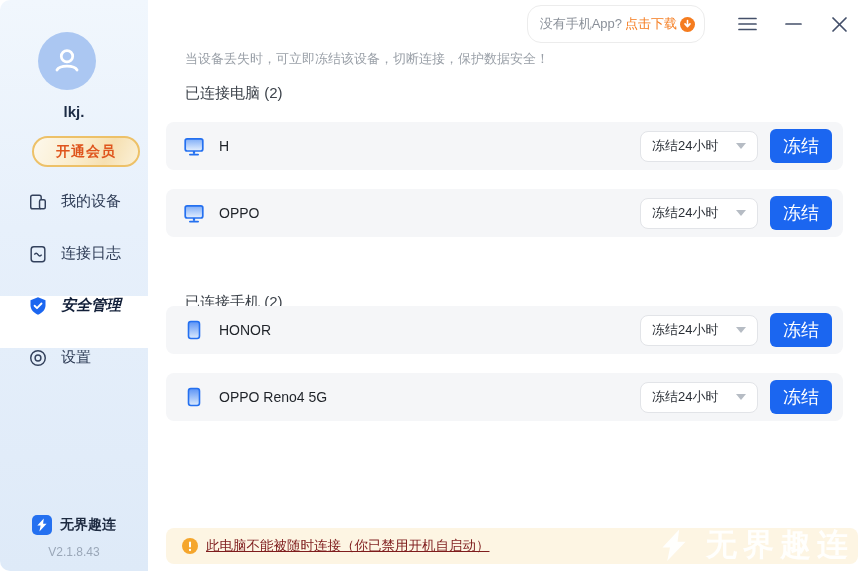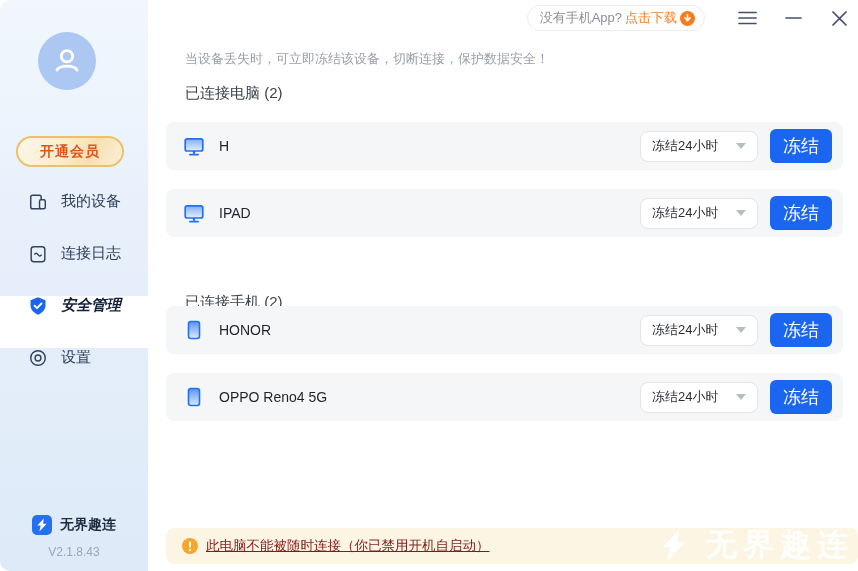--- a/index.html
+++ b/index.html
@@ -7,37 +7,37 @@
   body { font-family:"Liberation Sans","DejaVu Sans",sans-serif; background:#fff; position:relative; overflow:hidden; }
   .window { position:absolute; inset:0; border-radius:10px; overflow:hidden; background:#fff; }
 
   
   .sidebar { position:absolute; left:0; top:0; width:148px; height:100%;
              background:linear-gradient(180deg,#f1f7fd 0%,#e7f0fb 40%,#deeaf8 100%); }
   .avatar { position:absolute; left:38px; top:32px; width:58px; height:58px; border-radius:50%;
             background:#abc7f2; display:flex; align-items:center; justify-content:center; }
   .username { position:absolute; top:103px; left:0; width:148px; text-align:center;
               font-size:15px; font-weight:bold; color:#1c2b45; }
-  .vip-btn { position:absolute; top:136px; left:16px; width:108px; height:31px;
+  .vip-btn { position:absolute; top:136px; left:32px; width:108px; height:31px;
              border:2px solid #edc168; border-radius:16px;
              background:linear-gradient(115deg,#fdf8ec 0%,#faeccb 45%,#f6e0b2 70%,#fbf1d8 100%);
              color:#df551d; font-weight:bold; font-size:14px; cursor:pointer;
              display:flex; align-items:center; justify-content:center; letter-spacing:1px; }
   .menu { position:absolute; top:192px; left:0; width:148px; }
   .menu-item { height:52px; display:flex; align-items:flex-start; padding-left:28px; gap:13px;
                font-size:15px; color:#2e3c56; cursor:pointer; }
   .menu-item.selected { background:#ffffff; color:#121f38; font-weight:bold;font-style:italic; }
   .menu-item .mi { width:20px; height:20px; display:flex; align-items:center; justify-content:center; }
   .sidebar-footer { position:absolute; bottom:12px; left:0; width:148px; text-align:center; }
   .brandrow { display:inline-flex; align-items:center; gap:8px; font-size:14px; font-weight:bold; color:#1d2a40; }
   .version { margin-top:6px; font-size:12px; color:#9aa7b8; }
 
   
   .topbar { position:absolute; top:5px; right:9px; display:flex; align-items:center; gap:26px; }
-  .download-pill { display:flex; align-items:center; gap:3px; height:26px; padding:0 9px 0 12px;
+  .download-pill { display:flex; align-items:center; gap:3px; height:38px; padding:0 9px 0 12px;
                    background:#fff; border:1px solid #ececec; border-radius:14px;
                    font-size:13px; cursor:pointer; margin-right:6px; }
   .dl-gray { color:#8a9099; }
   .dl-orange { color:#f57c1f; }
   .winbtn { width:20px; height:20px; display:flex; align-items:center; justify-content:center; cursor:pointer; }
 
   
   .main { position:absolute; left:148px; top:0; right:0; bottom:0; background:#fff; }
   .desc { position:absolute; left:37px; top:50px; font-size:13px; color:#9aa0a8; }
   .sec-title { position:absolute; left:37px; font-size:15px; color:#3d434b; }
@@ -73,20 +73,21 @@
 
 <div class="window">
 
   <div class="sidebar">
     <div class="avatar">
       <svg width="36" height="36" viewBox="0 0 34 34" fill="none" stroke="#ffffff" stroke-width="2.6" stroke-linecap="round">
         <circle cx="17" cy="12.5" r="5.4"></circle>
         <path d="M7.5 25.5 c2.6-4.8 16.4-4.8 19 0"></path>
       </svg>
     </div>
+    <div class="username">lkj.</div>
     <button class="vip-btn">开通会员</button>
 
     <div class="menu">
       <div class="menu-item">
         <span class="mi">
           <svg width="20" height="20" viewBox="0 0 22 22" fill="none" stroke="#33415c" stroke-width="1.6">
             <rect x="3" y="3.5" width="11.5" height="15" rx="2"></rect>
             <rect x="12.7" y="8.5" width="6.3" height="10" rx="1.6" fill="#e9f1fb"></rect>
           </svg>
         </span>
@@ -192,21 +193,21 @@
     </div>
 
     <div class="device-row row2">
       <span class="dev-ico">
         <svg width="22" height="22" viewBox="0 0 22 22">
           <rect x="2.2" y="3.8" width="17.6" height="12.2" rx="2" fill="url(#gm1)" stroke="#2470f0" stroke-width="1.7"></rect>
           <rect x="9.9" y="16" width="2.2" height="2.8" fill="#2470f0"></rect>
           <rect x="6" y="18.7" width="10" height="1.8" rx="0.9" fill="#2470f0"></rect>
         </svg>
       </span>
-      <span class="dev-name">IPAD</span>
+      <span class="dev-name">OPPO</span>
       <span class="spacer"></span>
       <div class="freeze-select">
         <span>冻结24小时</span>
         <span class="chev"></span>
       </div>
       <button class="freeze-btn">冻结</button>
     </div>
 
     <div class="sec-title t2">已连接手机 (2)</div>
 

